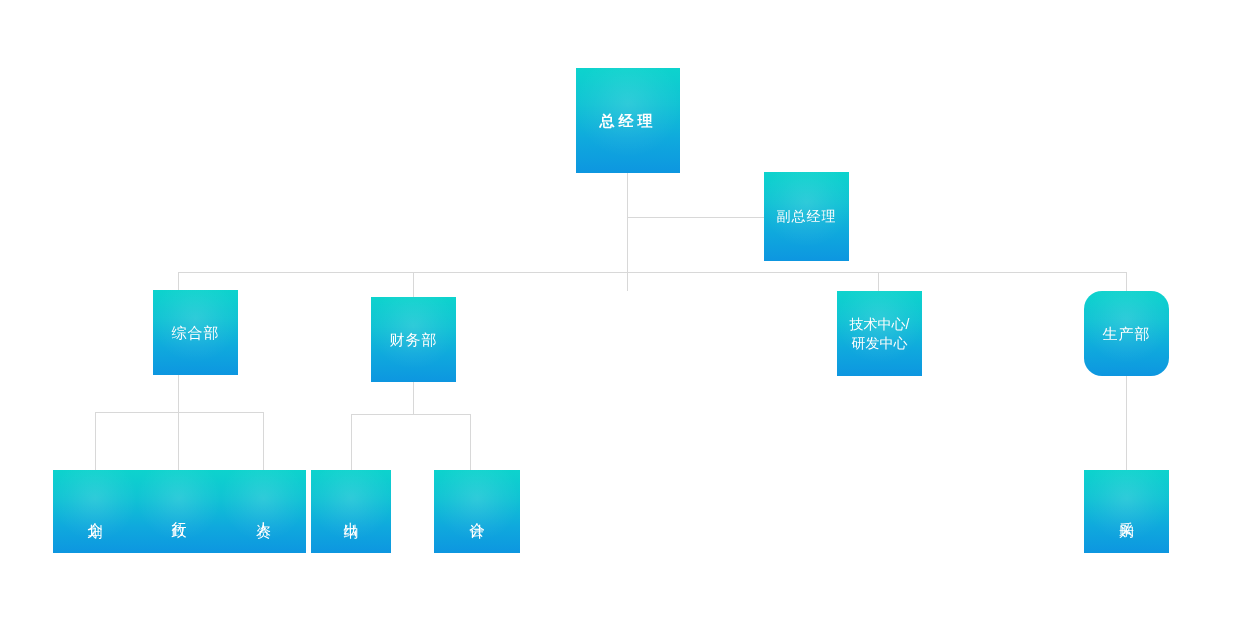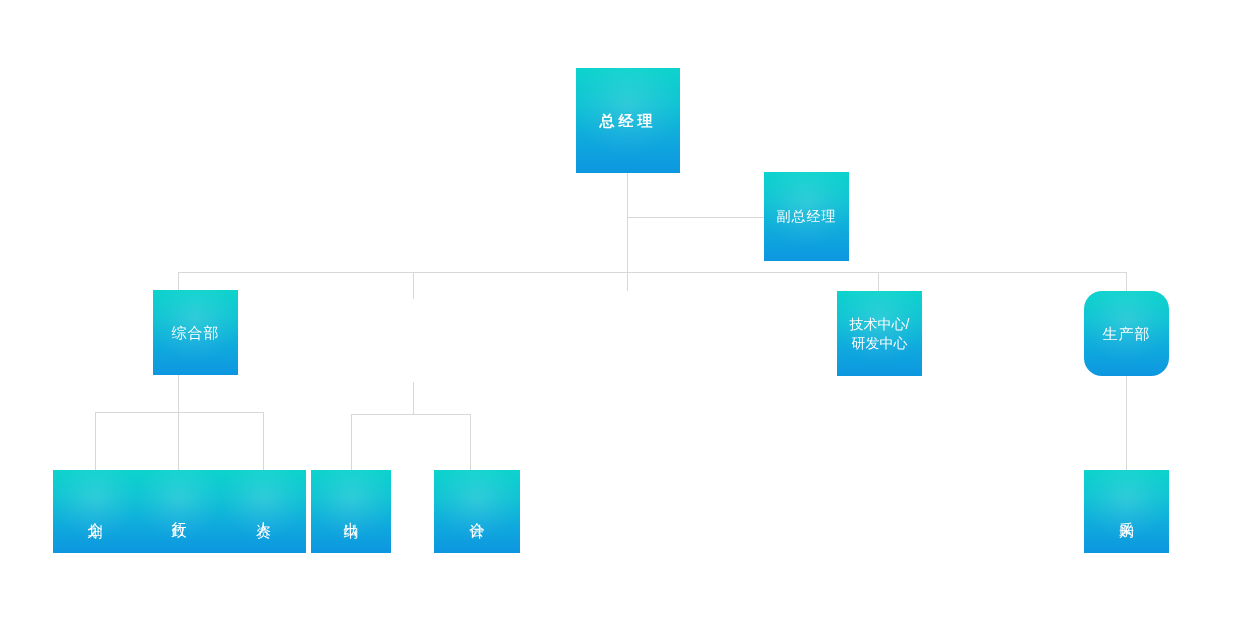--- a/index.html
+++ b/index.html
@@ -99,20 +99,23 @@
   </div>
 
   <div class="node exec2" style="left:764px; top:172px; width:85px; height:89px;">
     <span class="label">副总经理</span>
   </div>
 
   <div class="node" style="left:137px; top:290px; width:85px; height:85px;margin-left:16px;">
     <span class="label">综合部</span>
   </div>
 
+  <div class="node" style="left:371px; top:297px; width:85px; height:85px;">
+    <span class="label">财务部</span>
+  </div>
 
 
   <div class="node twoline" style="left:837px; top:291px; width:85px; height:85px;">
     <span class="label">技术中心/
 研发中心</span>
   </div>
 
   <div class="node" style="left:1084px; top:291px; width:85px; height:85px;border-radius:18px;">
     <span class="label">生产部</span>
   </div>

